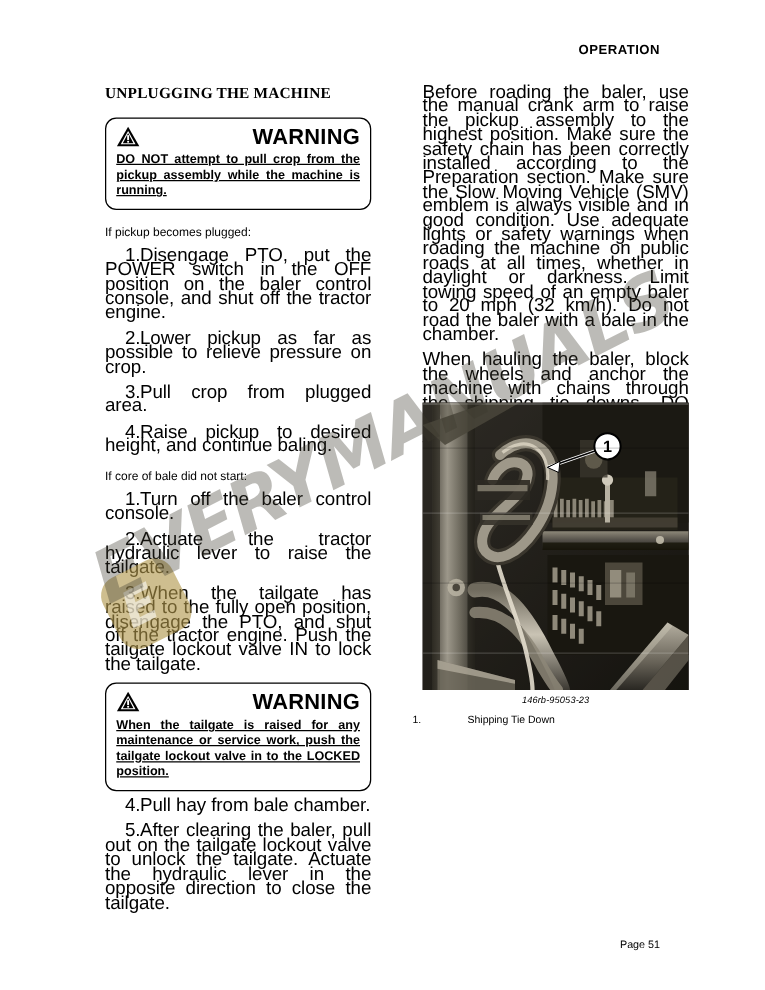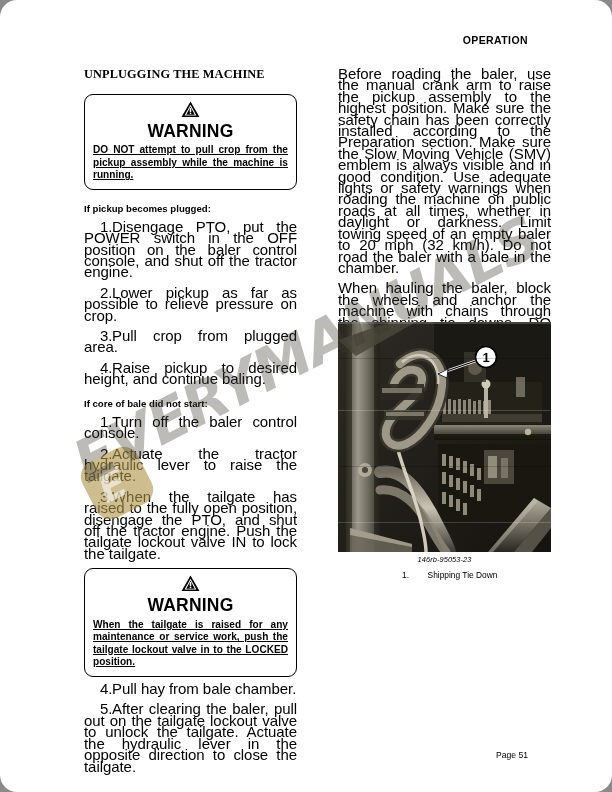--- a/index.html
+++ b/index.html
@@ -9,21 +9,20 @@
   }
   .page {
     position: relative;
     width: 612px;
     height: 792px;
     background: #ffffff;
     font-family: "Liberation Sans", sans-serif;
     color: #000000;
     overflow: hidden;
     box-sizing: border-box;
-    border-radius: 17px;
   }
 
   
   .header {
     position: absolute;
     top: 34px;
     left: 84px;
     right: 84px;
     height: 16px;
   }
@@ -48,21 +47,21 @@
   h2.section-head {
     font-size: 12.3px;
     font-weight: bold;
     margin: 0 0 12px 0;
     letter-spacing: 0.15px;
     line-height: 1.1;
     font-family: Liberation Serif, serif;
   }
   h3.sub-head {
     font-size: 9.6px;
-    font-weight: bold;
+    font-weight: normal;
     margin: 13px 0 7px 0;
     line-height: 1.15;
   }
   p.body {
     font-size: 15px;
     line-height: 11.4px;
     margin: 0 0 9px 0;
     text-align: justify;
     letter-spacing: -0.06px;
   }
@@ -78,24 +77,23 @@
   .warning-box {
     border: 1.4px solid #000;
     border-radius: 9px;
     padding: 6px 8px 7px 8px;
     margin: 2px 0 6px 0;
     box-sizing: border-box;
   }
   .warning-head {
     display: flex;
     align-items: center;
-    justify-content: flex-start;
+    justify-content: space-between;
     gap: 5px;
     margin-bottom: 4px;
-    flex-direction: column;
   }
   .warning-tri {
     display: block;
     width: 19px;
     height: 17px;
   }
   .warning-word {
     font-size: 17.5px;
     font-weight: bold;
     letter-spacing: 0.2px;
@@ -132,21 +130,20 @@
     text-align: center;
     margin-top: 3px;
     letter-spacing: 0.1px;
   }
   .fig-caption {
     font-size: 8.4px;
     margin-top: 6px;
     padding-left: 22px;
     text-indent: -22px;
     margin-left: 14px;
-    text-align: center;
   }
   .fig-caption .cnum {
     display: inline-block;
     width: 22px;
   }
 
   
   .footer {
     position: absolute;
     left: 84px;

